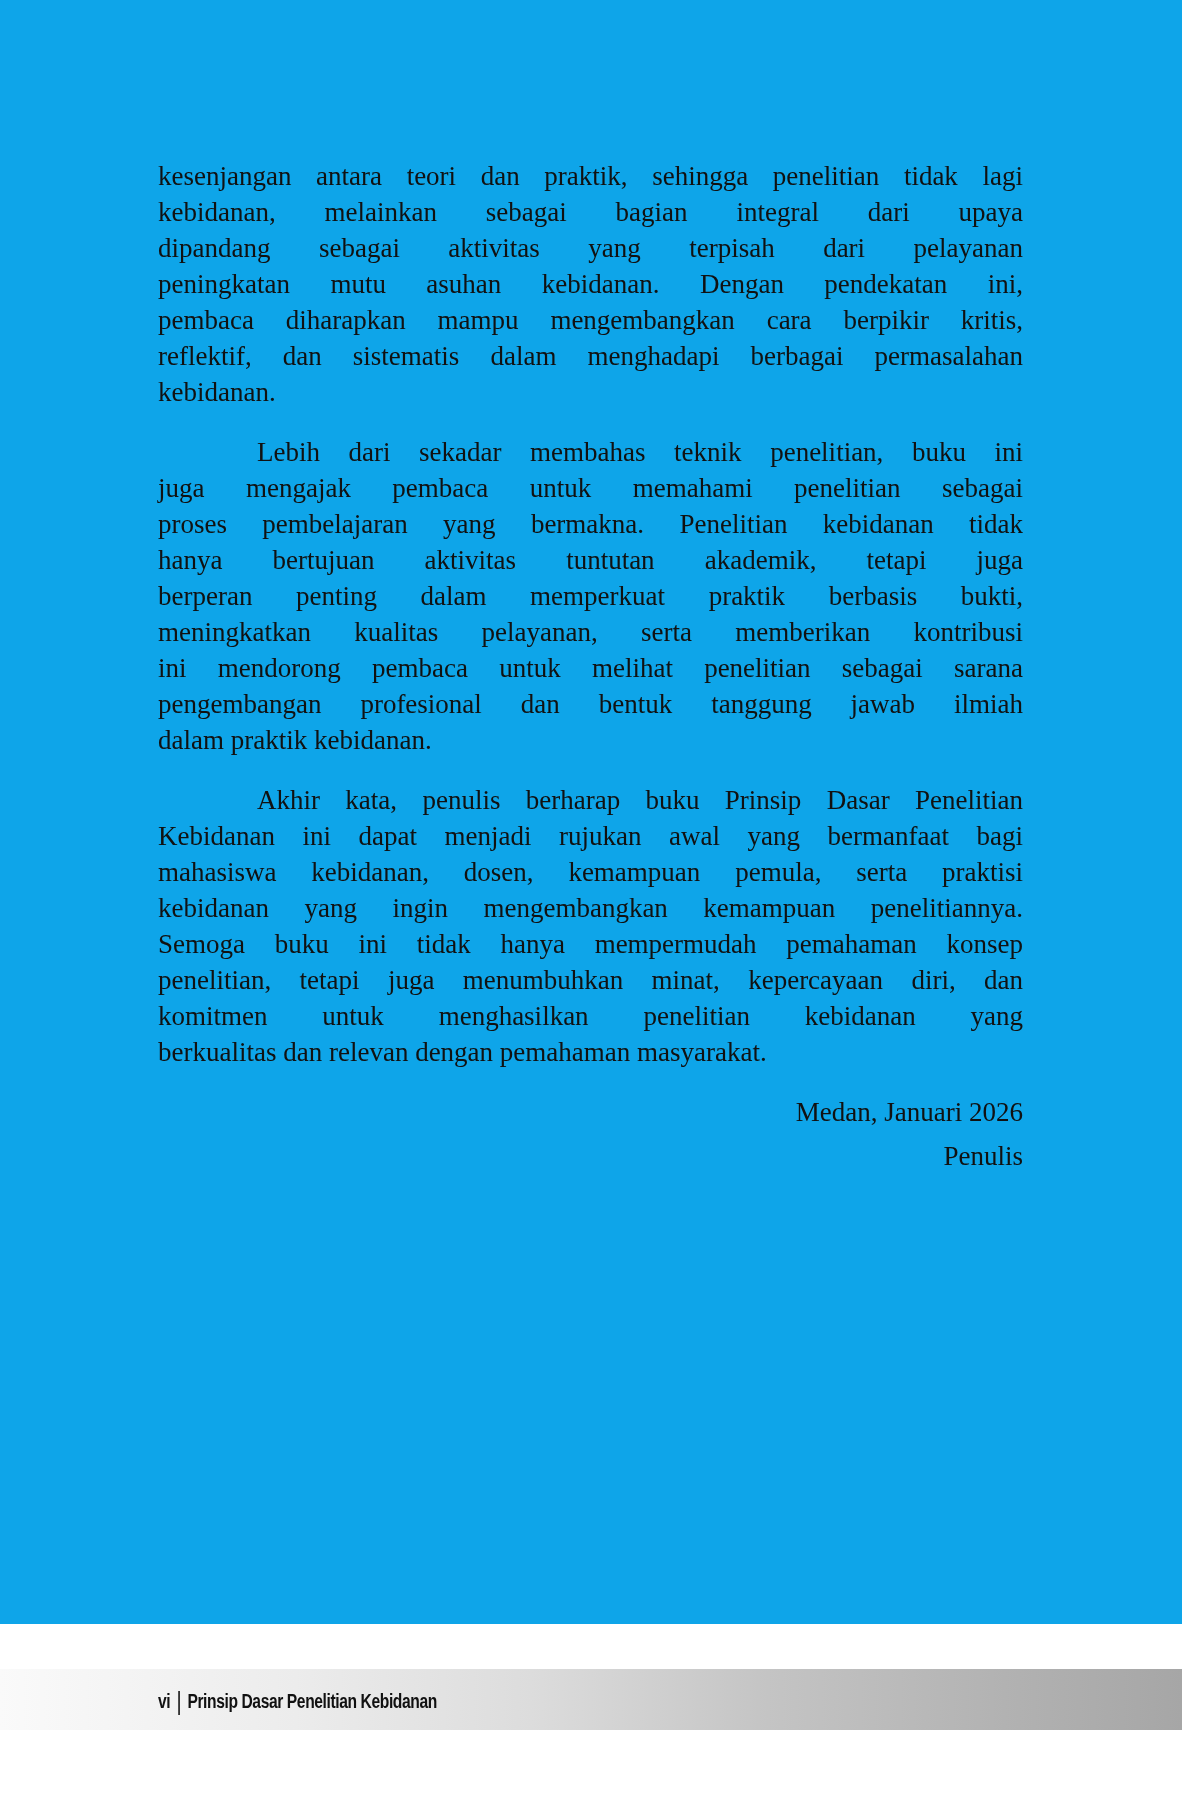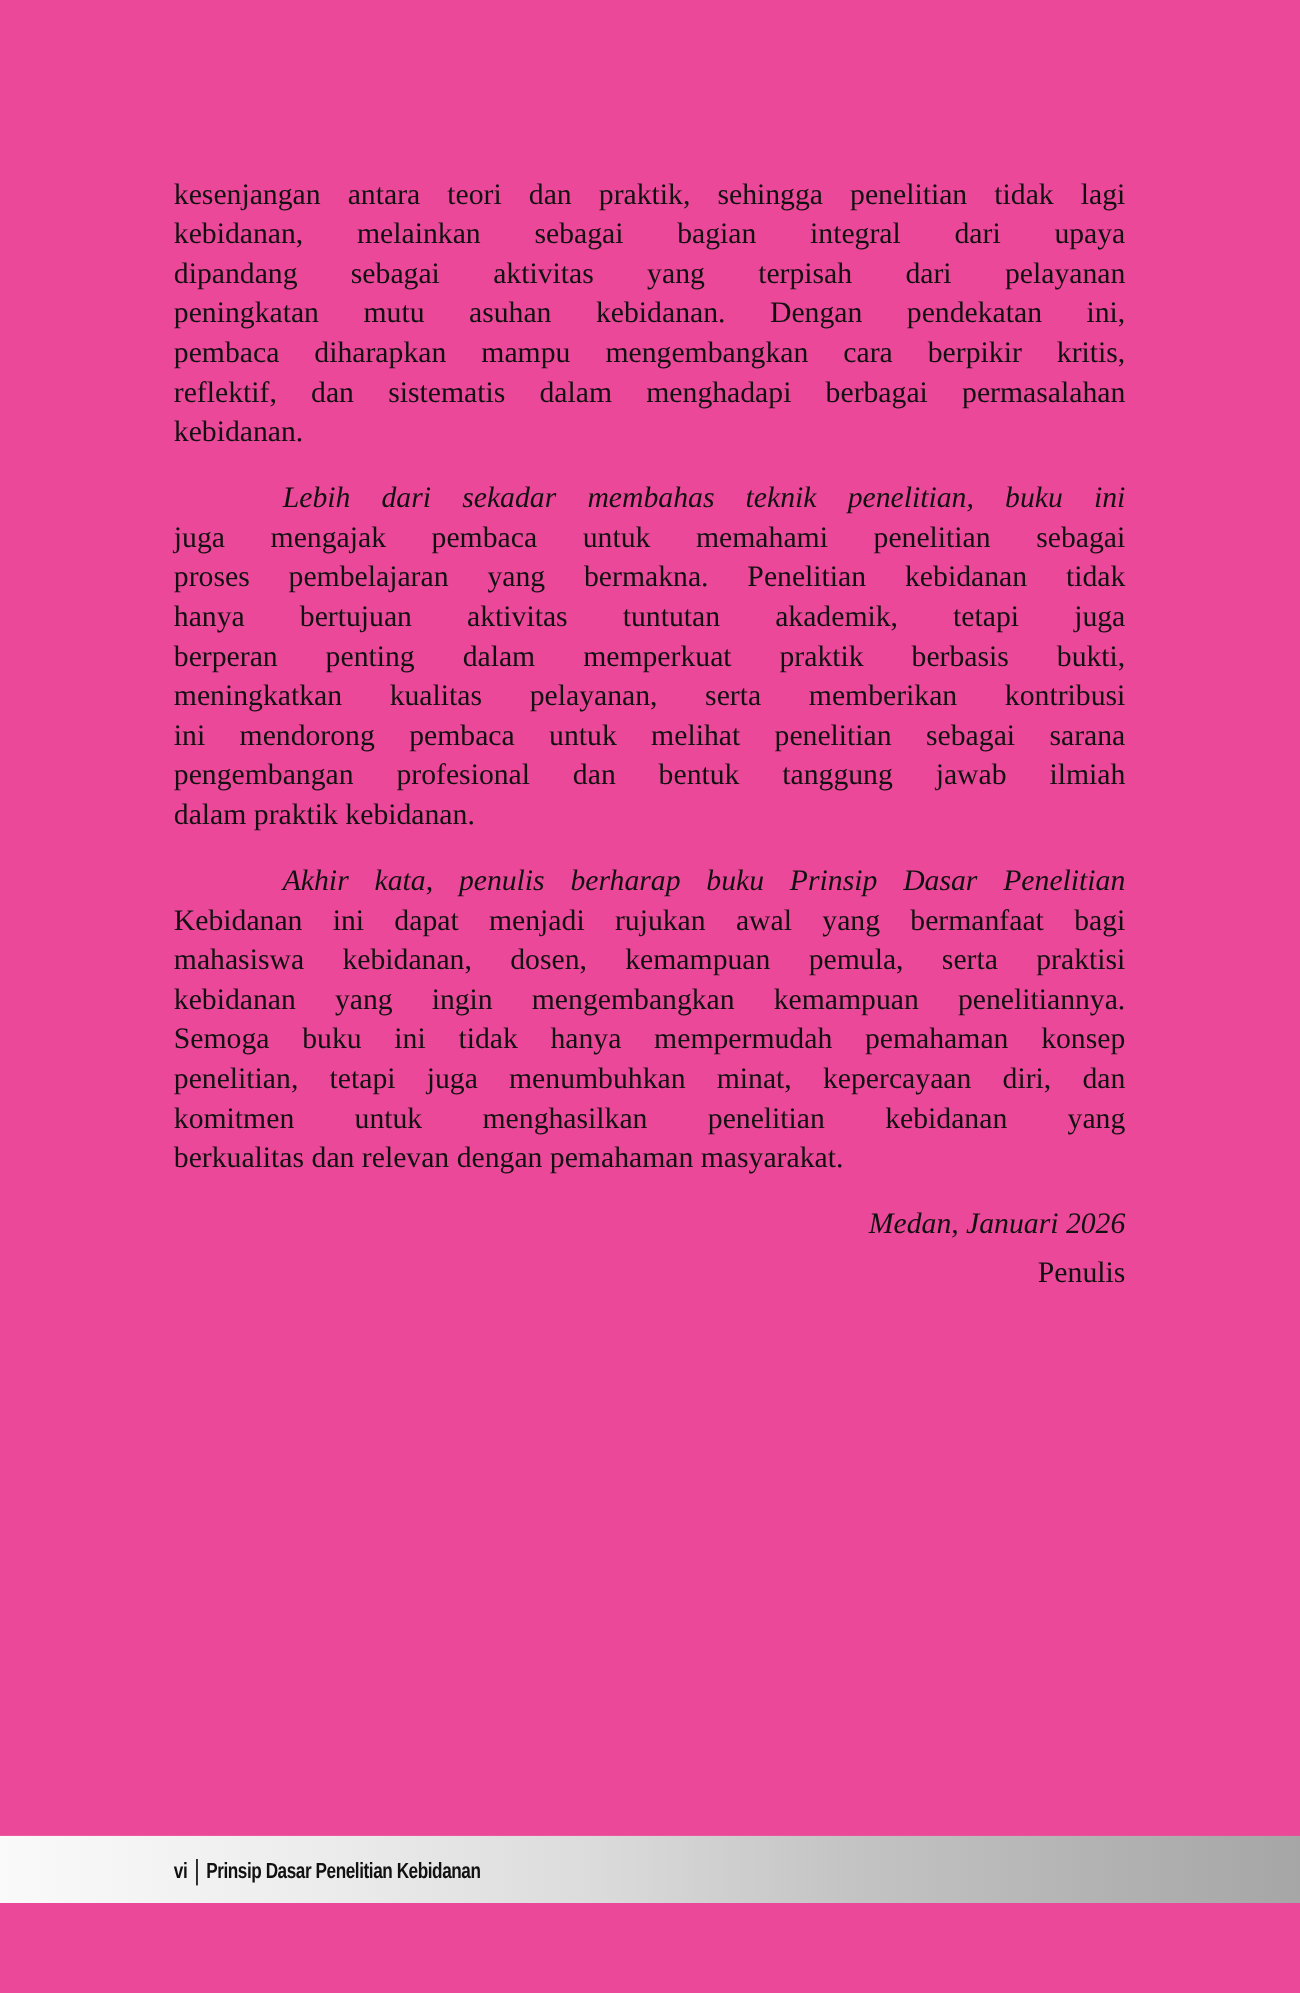--- a/index.html
+++ b/index.html
@@ -1,32 +1,32 @@
 <!DOCTYPE html>
 <html><head>
 <meta charset="utf-8">
 <style>
   html, body { margin: 0; padding: 0; background: #ffffff; }
   body { width: 1182px; height: 1812px; position: relative; overflow: hidden; }
-  .page { position: absolute; left: 0; top: 0; width: 1182px; height: 1812px; background: #ec4899; }
+  .page { position: absolute; left: 0; top: 0; width: 1182px; height: 1624px; background: #0ea5e9; }
   .body-text {
     position: absolute; left: 158px; top: 158px; width: 865px;
     font-family: "Liberation Serif", "DejaVu Serif", serif;
     font-size: 27px; color: #111;
   }
   .para { margin: 0 0 24px 0; }
   .line {
     display: block; height: 36px; line-height: 36px;
     text-align: justify; text-align-last: justify; white-space: nowrap;
     overflow: visible;
   }
   .line.last { text-align-last: left; }
-  .line.indent { padding-left: 99px; font-style: italic; }
+  .line.indent { padding-left: 99px; }
   .sign { text-align: right; height: 36px; line-height: 36px; }
-  .sign-date { margin-top: 0px; font-style: italic; }
+  .sign-date { margin-top: 0px; }
   .sign-author { margin-top: 8px; }
   .footer-band {
     position: absolute; left: 0; top: 1669px; width: 1182px; height: 61px;
     background: linear-gradient(to right, #fafafa 0%, #ececec 25%, #dcdcdc 45%, #c4c4c4 65%, #b2b2b2 85%, #a6a6a6 100%);
   }
   .footer-text {
     position: absolute; left: 158px; top: 1686px; height: 30px; line-height: 30px;
     font-family: "Liberation Sans", "DejaVu Sans", sans-serif; font-weight: bold;
     font-size: 20px; color: #111; letter-spacing: -0.5px;
     transform: scaleX(0.78); transform-origin: left center; white-space: nowrap;

